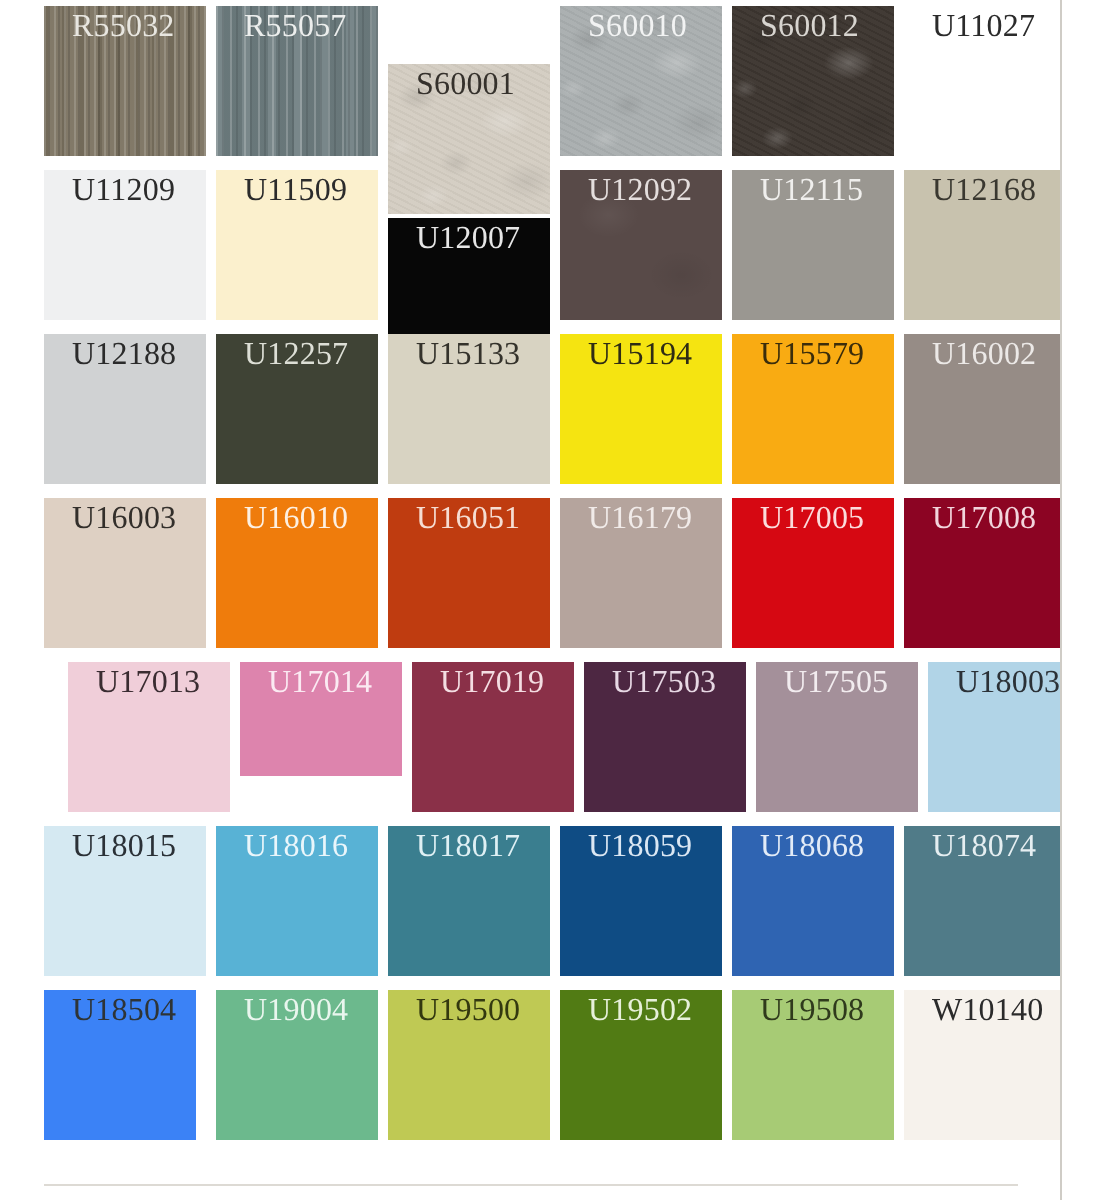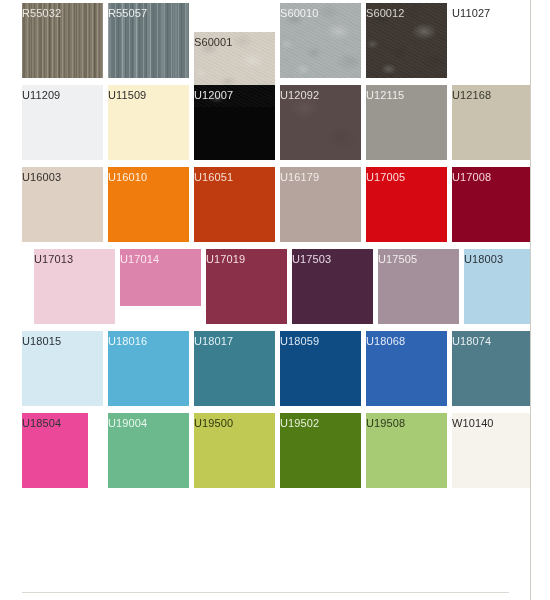--- a/index.html
+++ b/index.html
@@ -44,27 +44,27 @@
     position: absolute;
     top: 0;
     width: 81px;
     height: 75px;
     box-sizing: border-box;
     overflow: hidden;
   }
 
   .swatch-label {
     position: absolute;
-    left: 0;
+    left: 14px;
     top: 4px;
-    font-size: 11px;
+    font-size: 16px;
     line-height: 13px;
     letter-spacing: 0.1px;
     white-space: nowrap;
-    font-family: Liberation Sans, sans-serif;
+    font-family: Liberation Serif, serif;
     z-index: 3;
   }
 
   .tex {
     position: absolute;
     inset: 0;
     z-index: 1;
   }
 
   
@@ -175,35 +175,55 @@
           <span class="swatch-label" style="color: rgb(43, 43, 43);">U11027</span>
         </div>
       </div>
       <div class="swatch-row" style="height: 82px;">
         <div class="swatch" title="U11209" style="left: 0px; width: 81px; height: 75px; background: rgb(239, 240, 241);">
           <span class="swatch-label" style="color: rgb(43, 43, 43);">U11209</span>
         </div>
         <div class="swatch" title="U11509" style="left: 86px; width: 81px; height: 75px; background: rgb(251, 240, 205);">
           <span class="swatch-label" style="color: rgb(43, 43, 43);">U11509</span>
         </div>
-        <div class="swatch" title="U12007" style="left: 172px; width: 81px; height: 75px; background: rgb(7, 7, 7);">
+        <div class="swatch" title="U12007" style="left: 172px; width: 81px; height: 75px; background: rgb(7, 7, 7); margin-top: 24px;">
           <span class="swatch-label" style="color: rgb(230, 230, 230);">U12007</span>
         </div>
         <div class="swatch" title="U12092" style="left: 258px; width: 81px; height: 75px; background: rgb(88, 74, 72);">
           <div class="tex tex-matte"></div>
           <span class="swatch-label" style="color: rgb(228, 222, 221);">U12092</span>
         </div>
         <div class="swatch" title="U12115" style="left: 344px; width: 81px; height: 75px; background: rgb(154, 151, 145);">
           <span class="swatch-label" style="color: rgb(240, 239, 237);">U12115</span>
         </div>
         <div class="swatch" title="U12168" style="left: 430px; width: 81px; height: 75px; background: rgb(200, 194, 174);">
           <span class="swatch-label" style="color: rgb(58, 56, 48);">U12168</span>
         </div>
       </div>
       <div class="swatch-row" style="height: 82px;">
+        <div class="swatch" title="U12188" style="left: 0px; width: 81px; height: 75px; background: rgb(208, 210, 211);">
+          <span class="swatch-label" style="color: rgb(43, 43, 43);">U12188</span>
+        </div>
+        <div class="swatch" title="U12257" style="left: 86px; width: 81px; height: 75px; background: rgb(63, 67, 53);">
+          <span class="swatch-label" style="color: rgb(221, 223, 214);">U12257</span>
+        </div>
+        <div class="swatch" title="U15133" style="left: 172px; width: 81px; height: 75px; background: rgb(216, 211, 194);">
+          <span class="swatch-label" style="color: rgb(52, 50, 43);">U15133</span>
+        </div>
+        <div class="swatch" title="U15194" style="left: 258px; width: 81px; height: 75px; background: rgb(245, 228, 17);">
+          <span class="swatch-label" style="color: rgb(47, 44, 20);">U15194</span>
+        </div>
+        <div class="swatch" title="U15579" style="left: 344px; width: 81px; height: 75px; background: rgb(249, 171, 18);">
+          <span class="swatch-label" style="color: rgb(59, 45, 11);">U15579</span>
+        </div>
+        <div class="swatch" title="U16002" style="left: 430px; width: 81px; height: 75px; background: rgb(150, 140, 134);">
+          <span class="swatch-label" style="color: rgb(236, 233, 231);">U16002</span>
+        </div>
+      </div>
+      <div class="swatch-row" style="height: 82px;">
         <div class="swatch" title="U16003" style="left: 0px; width: 81px; height: 75px; background: rgb(222, 208, 195);">
           <span class="swatch-label" style="color: rgb(51, 47, 43);">U16003</span>
         </div>
         <div class="swatch" title="U16010" style="left: 86px; width: 81px; height: 75px; background: rgb(239, 124, 12);">
           <span class="swatch-label" style="color: rgb(253, 240, 226);">U16010</span>
         </div>
         <div class="swatch" title="U16051" style="left: 172px; width: 81px; height: 75px; background: rgb(191, 60, 16);">
           <span class="swatch-label" style="color: rgb(246, 221, 210);">U16051</span>
         </div>
         <div class="swatch" title="U16179" style="left: 258px; width: 81px; height: 75px; background: rgb(181, 164, 157);">
@@ -250,21 +270,21 @@
           <span class="swatch-label" style="color: rgb(219, 231, 243);">U18059</span>
         </div>
         <div class="swatch" title="U18068" style="left: 344px; width: 81px; height: 75px; background: rgb(47, 100, 178);">
           <span class="swatch-label" style="color: rgb(226, 235, 247);">U18068</span>
         </div>
         <div class="swatch" title="U18074" style="left: 430px; width: 81px; height: 75px; background: rgb(80, 123, 136);">
           <span class="swatch-label" style="color: rgb(229, 238, 241);">U18074</span>
         </div>
       </div>
       <div class="swatch-row" style="height: 82px;">
-        <div class="swatch" title="U18504" style="left: 0px; width: 66px; height: 75px; background: #ec4899;">
+        <div class="swatch" title="U18504" style="left: 0px; width: 76px; height: 75px; background: #3b82f6;">
           <span class="swatch-label" style="color: rgb(46, 52, 54);">U18504</span>
         </div>
         <div class="swatch" title="U19004" style="left: 86px; width: 81px; height: 75px; background: rgb(108, 185, 141);">
           <span class="swatch-label" style="color: rgb(233, 246, 238);">U19004</span>
         </div>
         <div class="swatch" title="U19500" style="left: 172px; width: 81px; height: 75px; background: rgb(191, 201, 84);">
           <span class="swatch-label" style="color: rgb(51, 56, 15);">U19500</span>
         </div>
         <div class="swatch" title="U19502" style="left: 258px; width: 81px; height: 75px; background: rgb(81, 123, 20);">
           <span class="swatch-label" style="color: rgb(231, 240, 217);">U19502</span>

